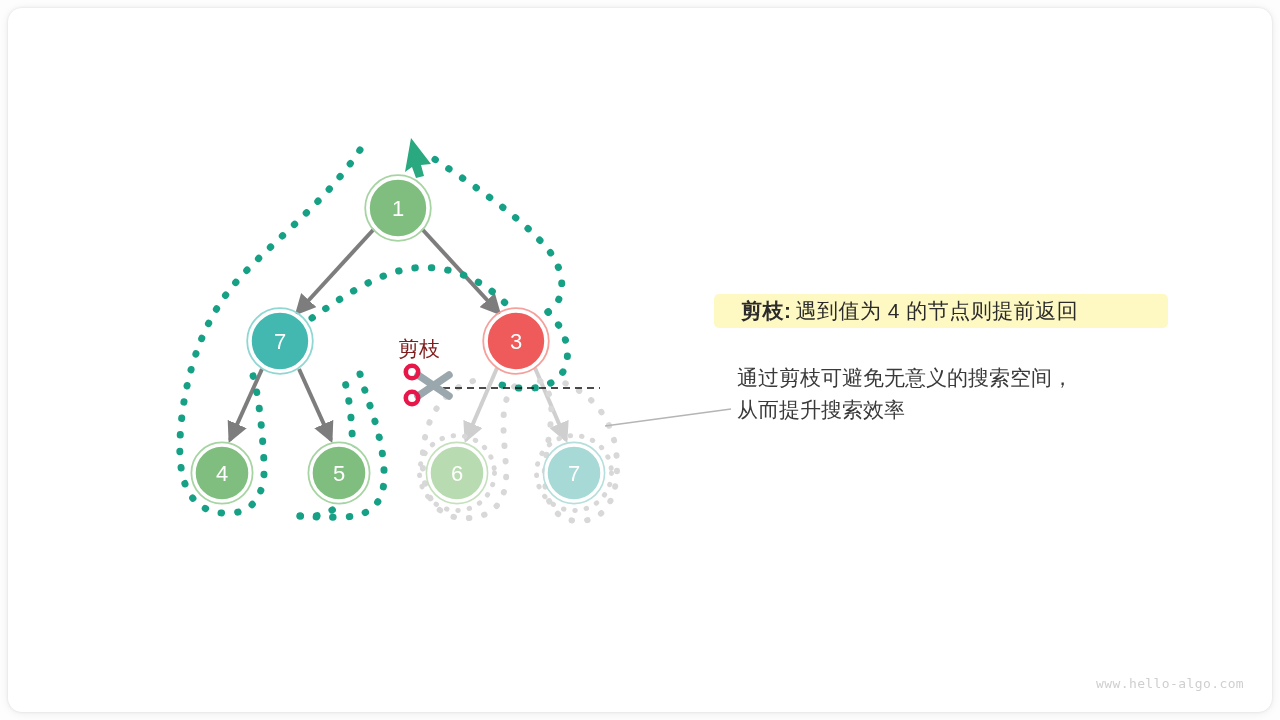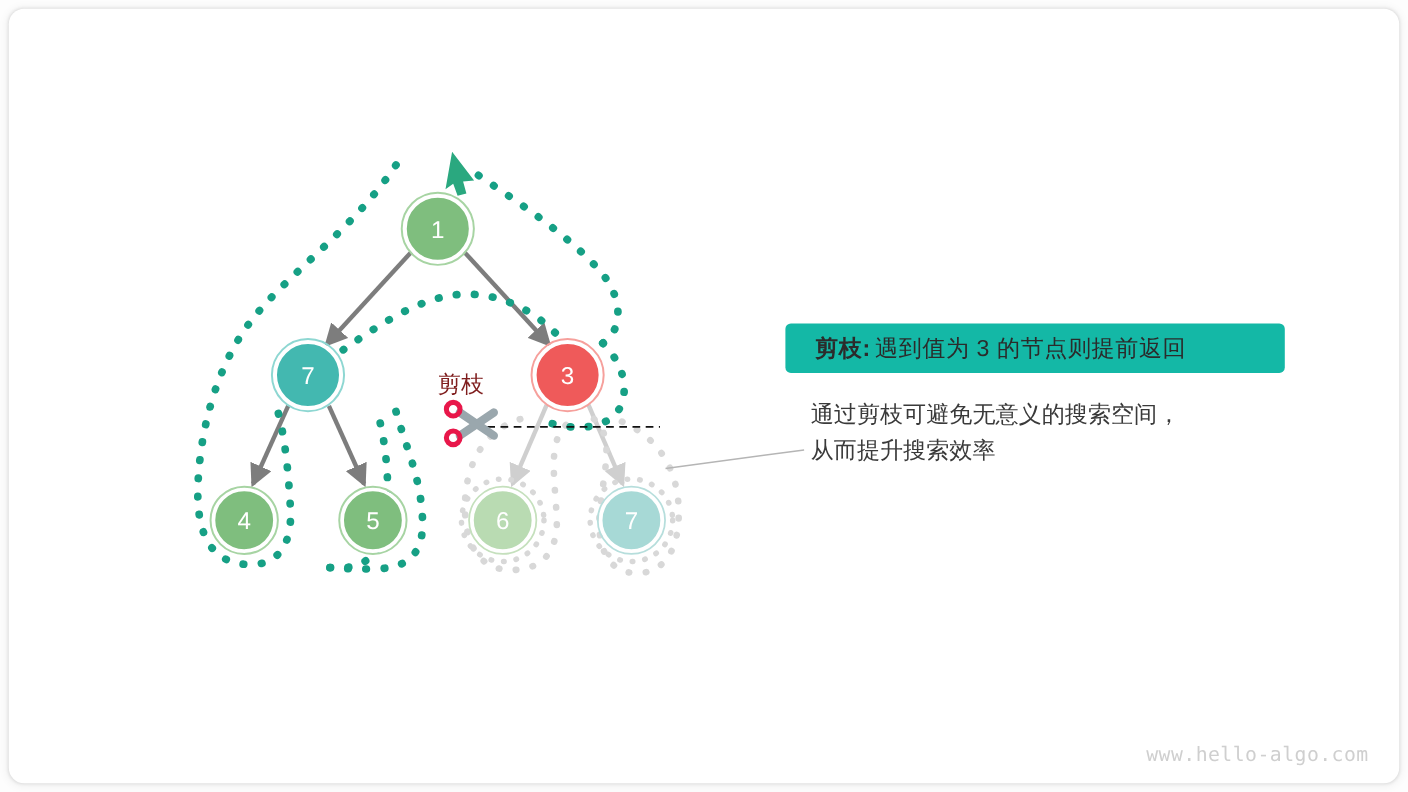--- a/index.html
+++ b/index.html
@@ -34,22 +34,22 @@
     width: 1280px;
     height: 720px;
   }
 
   
   #pruning-chip {
     position: absolute;
     left: 714px;
     top: 294px;
     width: 454px;
-    height: 45px;
-    background: #14b8a6;
+    height: 34px;
+    background: #fef9c3;
     border-radius: 5px;
     display: flex;
     align-items: center;
     padding-left: 27px;
     box-sizing: border-box;
   }
   #pruning-chip .chip-strong {
     font-size: 21px;
     font-weight: bold;
     color: #2b2b2b;
@@ -76,24 +76,24 @@
   #scissors-label {
     position: absolute;
     left: 398px;
     top: 335px;
     font-size: 21px;
     color: #7f1d1d;
   }
 
   #watermark {
     position: absolute;
-    left: 1042px;
+    left: 1096px;
     top: 676px;
     font-family: "DejaVu Sans Mono", "Liberation Mono", monospace;
-    font-size: 18px;
+    font-size: 13px;
     color: #cfcfcf;
     letter-spacing: 0.4px;
   }
 
   .node-label {
     position: absolute;
     color: #ffffff;
     font-size: 22px;
     text-align: center;
     transform: translate(-50%, -50%);
@@ -233,20 +233,20 @@
   <div class="node-label" style="left:516px; top:342px;">3</div>
   <div class="node-label" style="left:222px; top:474px;">4</div>
   <div class="node-label" style="left:339px; top:474px;">5</div>
   <div class="node-label faded" style="left:457px; top:474px;">6</div>
   <div class="node-label faded" style="left:574px; top:474px;">7</div>
 
   <div id="scissors-label">剪枝</div>
 
   <div id="pruning-chip">
     <span class="chip-strong">剪枝:</span>
-    <span class="chip-rest">遇到值为  3  的节点则提前返回</span>
+    <span class="chip-rest">遇到值为  4  的节点则提前返回</span>
   </div>
 
   <div id="explain-text">通过剪枝可避免无意义的搜索空间，
 从而提升搜索效率</div>
 
   <div id="watermark">www.hello-algo.com</div>
 </div>
 
 </body></html>

